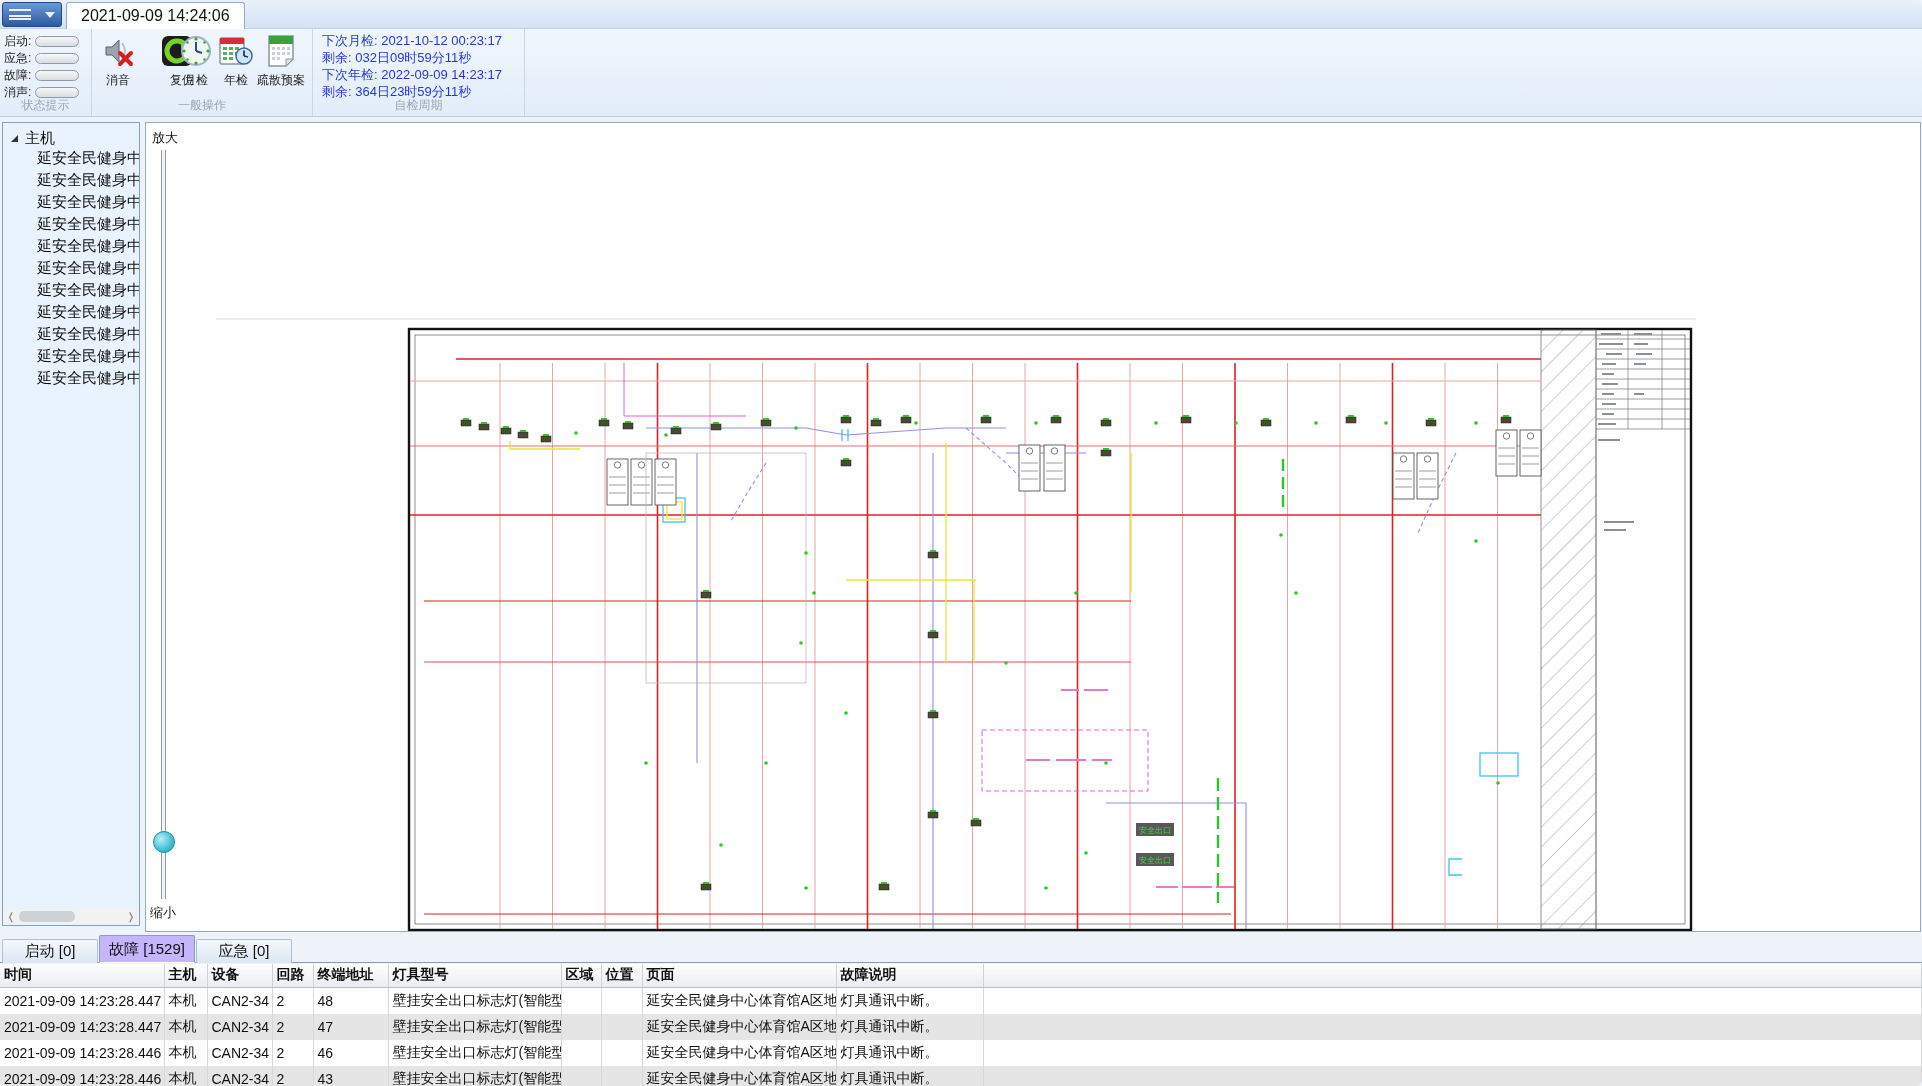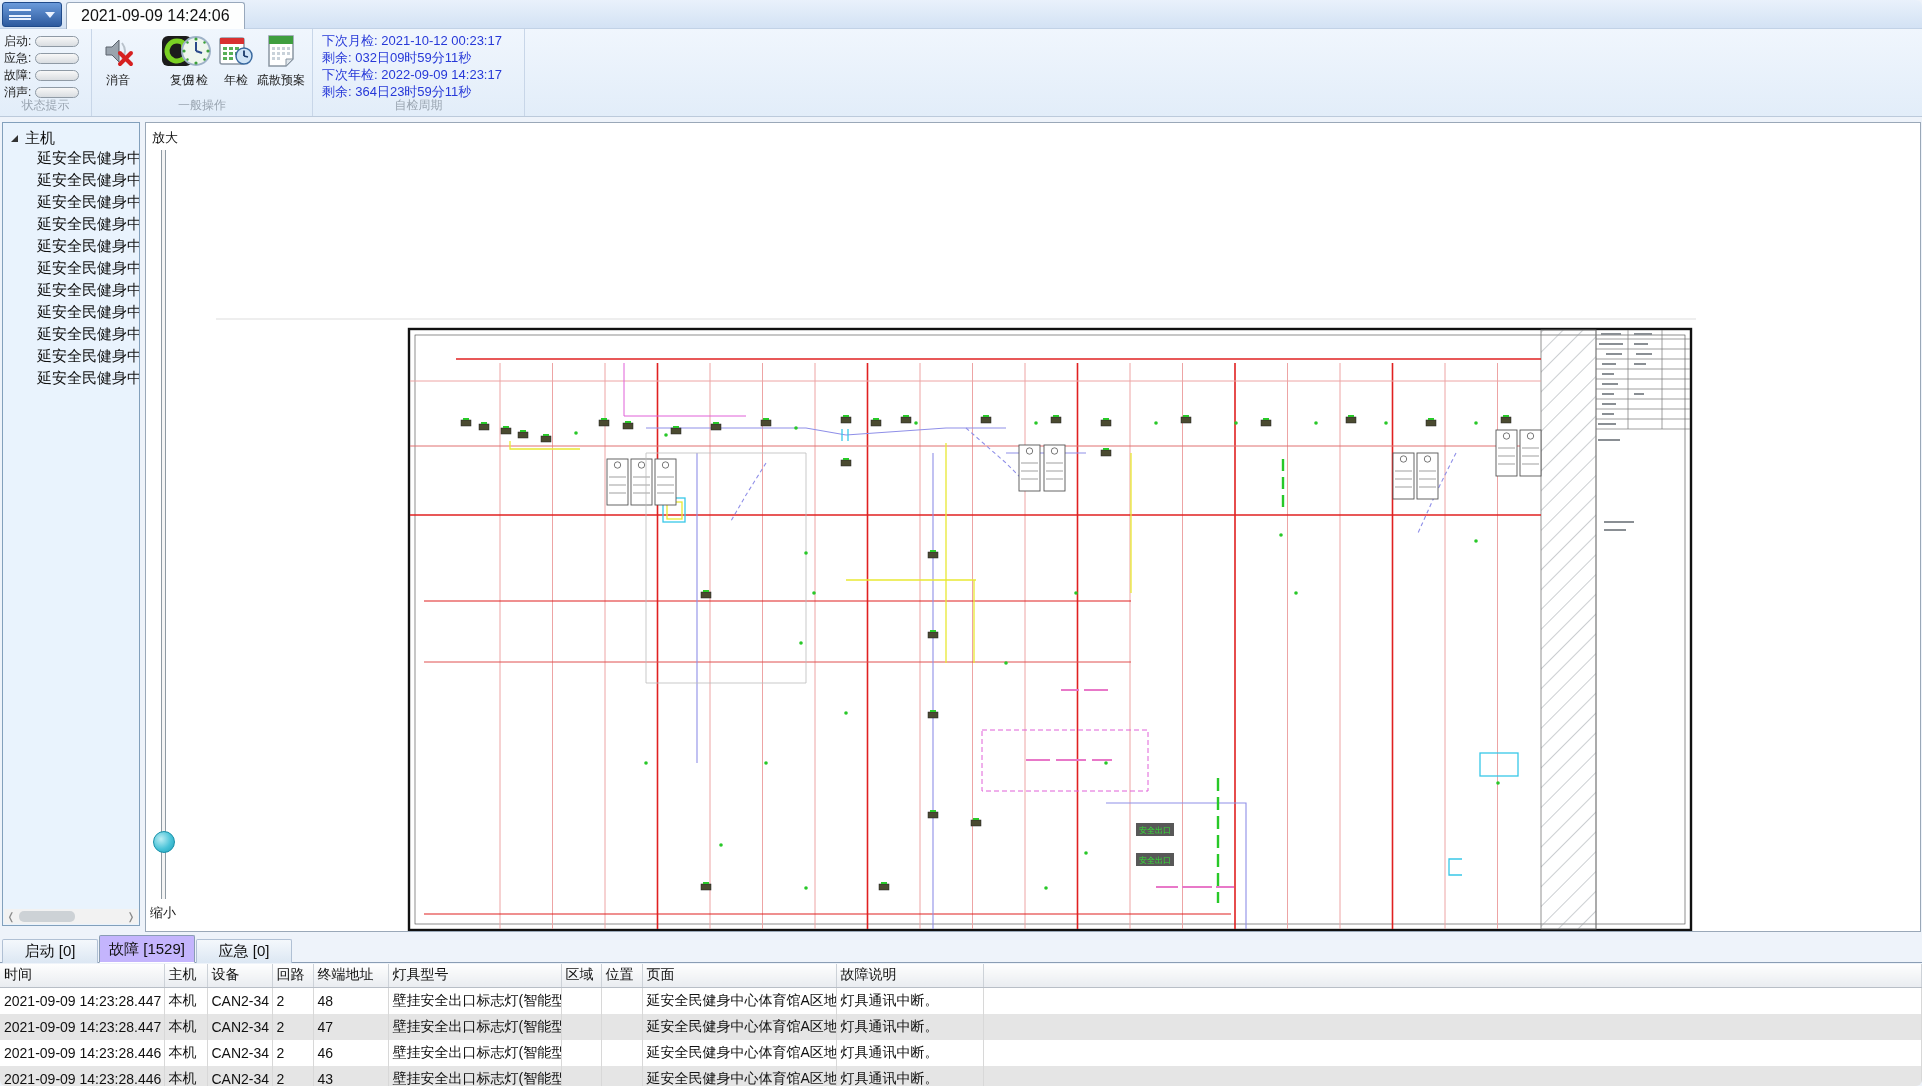--- a/index.html
+++ b/index.html
@@ -66,21 +66,21 @@
   .btab { position:absolute; top:5px; height:24px; display:flex; align-items:center; justify-content:center;
           font-size:15px; color:#111; background:linear-gradient(#f4f8fc,#dce7f3);
           border:1px solid #b0c0d4; border-bottom:none; border-radius:2px 2px 0 0; }
   .btab.active { top:1px; height:28px; background:#c4b5fd; border:1px solid #8a9db4; border-bottom:1px solid #ffffff; z-index:2; }
   .grid { position:absolute; left:0; top:30px; width:1922px; }
   table.flt { border-collapse:collapse; table-layout:fixed; width:1922px; font-size:14px; color:#111; }
   table.flt col.c0{width:164px} table.flt col.c1{width:43px} table.flt col.c2{width:65px}
   table.flt col.c3{width:41px}  table.flt col.c4{width:75px} table.flt col.c5{width:173px}
   table.flt col.c6{width:40px}  table.flt col.c7{width:41px} table.flt col.c8{width:194px}
   table.flt col.c9{width:147px} table.flt col.c10{width:auto}
-  table.flt th { height:23px; font-weight:normal; text-align:left; padding:0 4px;
+  table.flt th { height:23px; font-weight:bold; text-align:left; padding:0 4px;
                  background:linear-gradient(#fefefe,#e9ecf0); border-right:1px solid #cdd2d8; border-bottom:1px solid #b8bec6;
                  white-space:nowrap; overflow:hidden; }
   table.flt td { height:22px; padding:4px 4px; border-right:1px solid #d8d8d8; white-space:nowrap; overflow:hidden; }
   table.flt tr.odd  td { background:#ffffff; }
   table.flt tr.even td { background:#e5e5e5; }
 </style>
 </head>
 <body>
 
 <div id="win">

